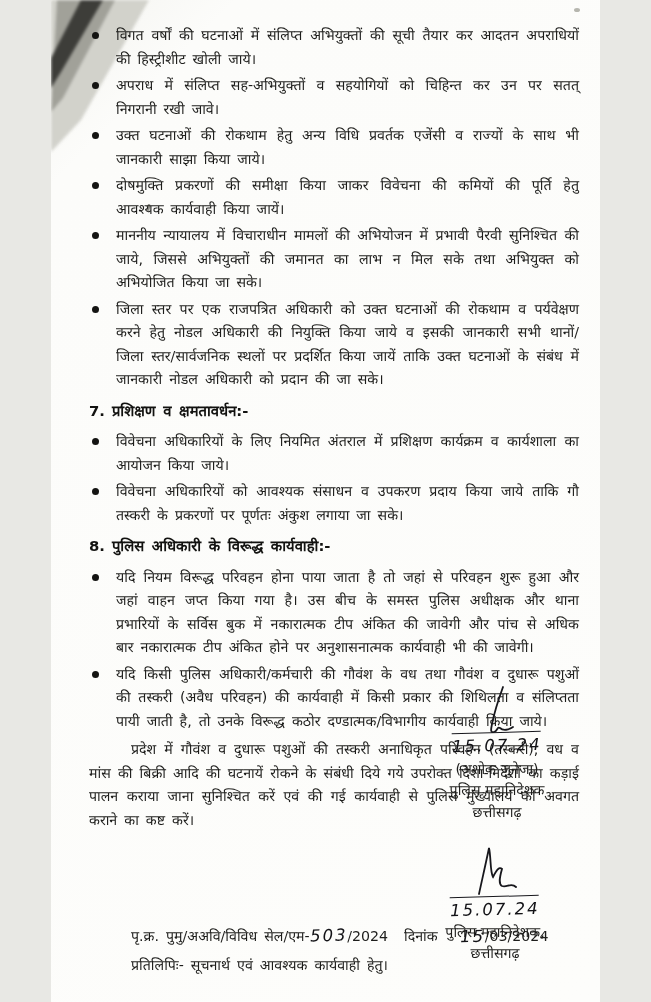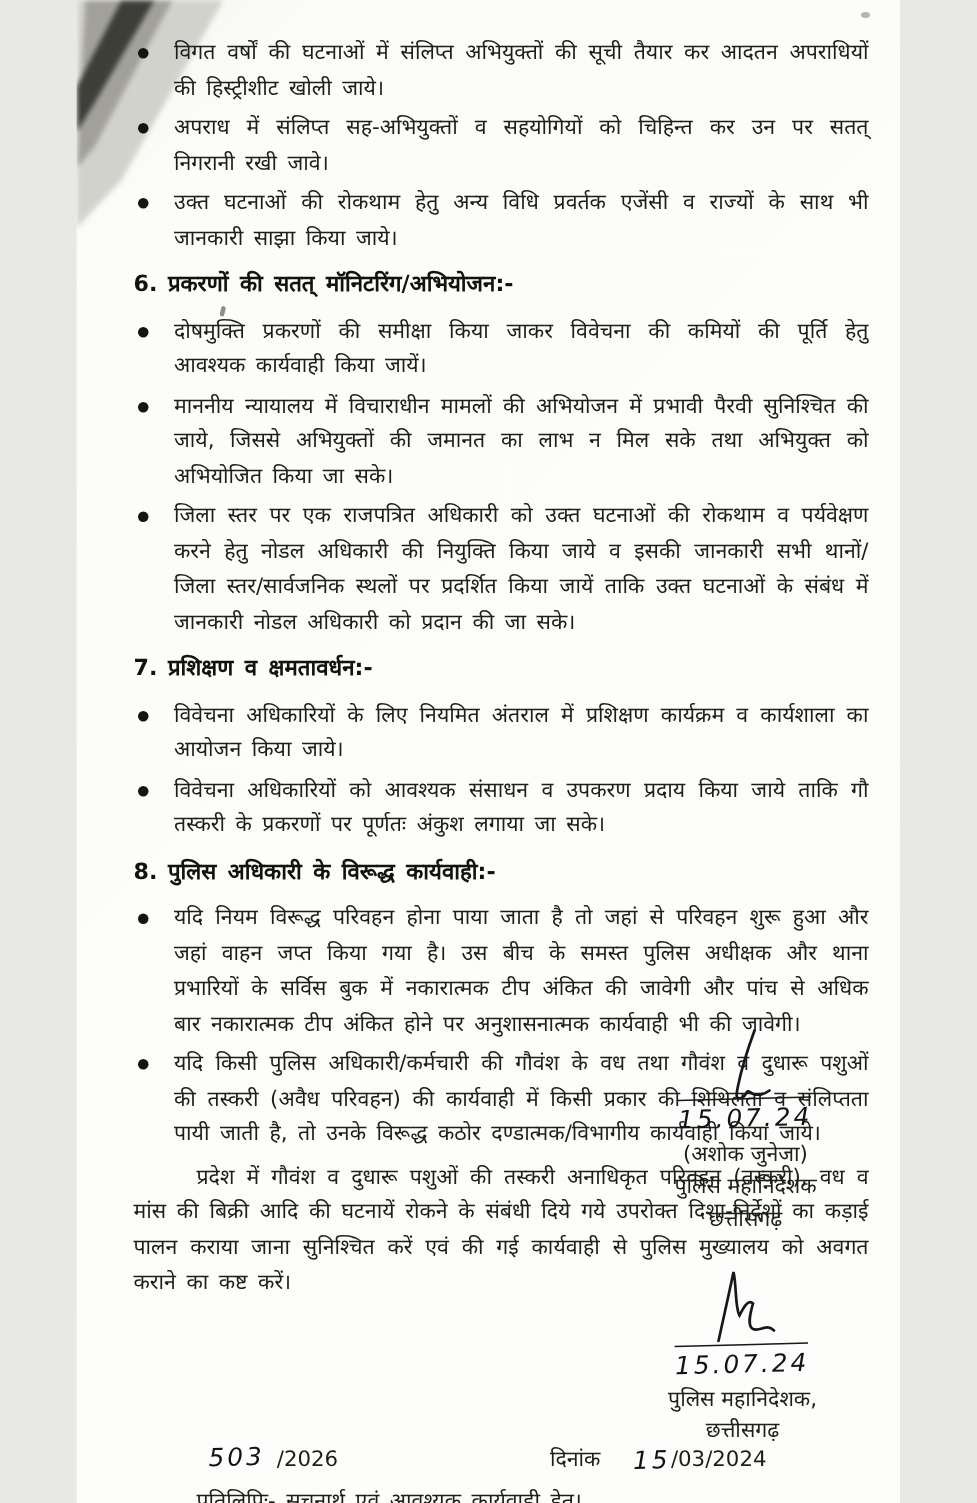--- a/index.html
+++ b/index.html
@@ -118,23 +118,20 @@
   <div class="speck speck-2"></div>
 
   <div class="content">
 
     <ul class="doc-list">
       <li><span class="dot"></span><span>विगत वर्षों की घटनाओं में संलिप्त अभियुक्तों की सूची तैयार कर आदतन अपराधियों की हिस्ट्रीशीट खोली जाये।</span></li>
       <li><span class="dot"></span><span>अपराध में संलिप्त सह-अभियुक्तों व सहयोगियों को चिहिन्त कर उन पर सतत् निगरानी रखी जावे।</span></li>
       <li><span class="dot"></span><span>उक्त घटनाओं की रोकथाम हेतु अन्य विधि प्रवर्तक एजेंसी व राज्यों के साथ भी जानकारी साझा किया जाये।</span></li>
     </ul>
 
-    <div class="section-heading">
-      <span class="sec-num">6.</span><span>प्रकरणों की सतत् मॉनिटरिंग/अभियोजन:-</span>
-    </div>
     <ul class="doc-list">
       <li><span class="dot"></span><span>दोषमुक्ति प्रकरणों की समीक्षा किया जाकर विवेचना की कमियों की पूर्ति हेतु आवश्यक कार्यवाही किया जायें।</span></li>
       <li><span class="dot"></span><span>माननीय न्यायालय में विचाराधीन मामलों की अभियोजन में प्रभावी पैरवी सुनिश्चित की जाये, जिससे अभियुक्तों की जमानत का लाभ न मिल सके तथा अभियुक्त को अभियोजित किया जा सके।</span></li>
       <li><span class="dot"></span><span>जिला स्तर पर एक राजपत्रित अधिकारी को उक्त घटनाओं की रोकथाम व पर्यवेक्षण करने हेतु नोडल अधिकारी की नियुक्ति किया जाये व इसकी जानकारी सभी थानों/जिला स्तर/सार्वजनिक स्थलों पर प्रदर्शित किया जायें ताकि उक्त घटनाओं के संबंध में जानकारी नोडल अधिकारी को प्रदान की जा सके।</span></li>
     </ul>
 
     <div class="section-heading">
       <span class="sec-num">7.</span><span>प्रशिक्षण व क्षमतावर्धन:-</span>
     </div>
     <ul class="doc-list">
@@ -146,24 +143,25 @@
       <span class="sec-num">8.</span><span>पुलिस अधिकारी के विरूद्ध कार्यवाही:-</span>
     </div>
     <ul class="doc-list">
       <li><span class="dot"></span><span>यदि नियम विरूद्ध परिवहन होना पाया जाता है तो जहां से परिवहन शुरू हुआ और जहां वाहन जप्त किया गया है। उस बीच के समस्त पुलिस अधीक्षक और थाना प्रभारियों के सर्विस बुक में नकारात्मक टीप अंकित की जावेगी और पांच से अधिक बार नकारात्मक टीप अंकित होने पर अनुशासनात्मक कार्यवाही भी की जावेगी।</span></li>
       <li><span class="dot"></span><span>यदि किसी पुलिस अधिकारी/कर्मचारी की गौवंश के वध तथा गौवंश व दुधारू पशुओं की तस्करी (अवैध परिवहन) की कार्यवाही में किसी प्रकार की शिथिलता व संलिप्तता पायी जाती है, तो उनके विरूद्ध कठोर दण्डात्मक/विभागीय कार्यवाही किया जाये।</span></li>
     </ul>
 
     <p class="closing">प्रदेश में गौवंश व दुधारू पशुओं की तस्करी अनाधिकृत परिवहन (तस्करी), वध व मांस की बिक्री आदि की घटनायें रोकने के संबंधी दिये गये उपरोक्त दिशा-निर्देशों का कड़ाई पालन कराया जाना सुनिश्चित करें एवं की गई कार्यवाही से पुलिस मुख्यालय को अवगत कराने का कष्ट करें।</p>
 
     <div class="ref-row">
+      <span>पृ.क्र. पुमु/अअवि/विविध सेल/एम-</span>
       <span class="gap-s"></span>
       <span class="hand">503</span>
       <span class="gap-s"></span>
-      <span>/2026</span>
+      <span>/2024</span>
       <span class="ref-date-group">
         <span class="label">दिनांक</span>
         <span class="hand">15</span>
         <span>/03/2024</span>
       </span>
     </div>
 
     <div class="copies">
       <div>प्रतिलिपिः- सूचनार्थ एवं आवश्यक कार्यवाही हेतु।</div>
 

